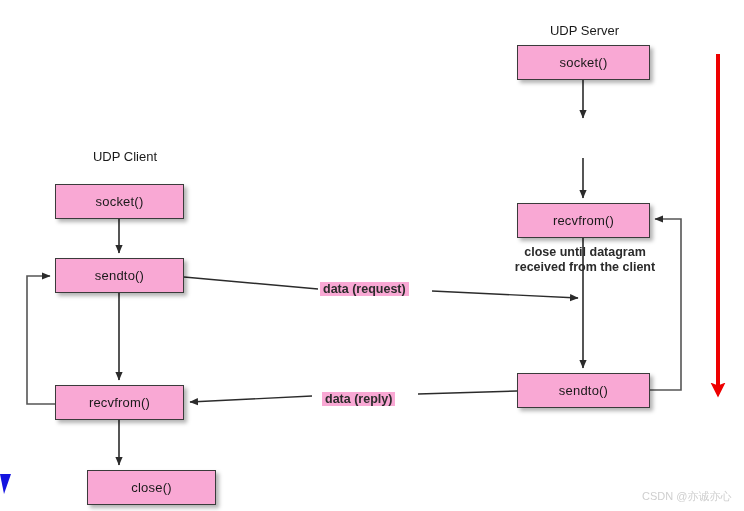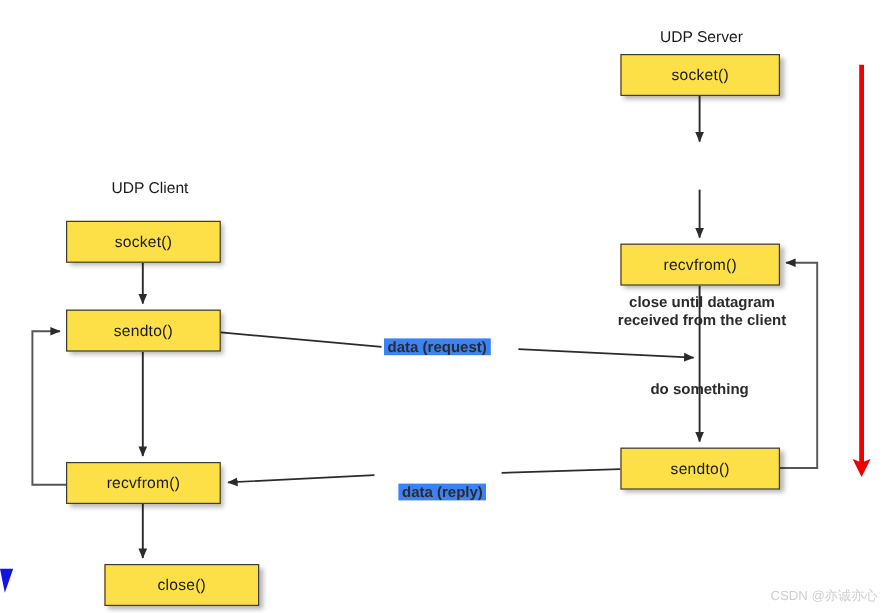--- a/index.html
+++ b/index.html
@@ -19,21 +19,21 @@
     position: absolute;
     font-size: 13px;
     color: #1a1a1a;
     font-family: "Liberation Sans", sans-serif;
     white-space: nowrap;
     text-align: center;
   }
   .node {
     position: absolute;
     box-sizing: border-box;
-    background: #fde047;
+    background: #f9a8d4;
     border: 1.5px solid #3b3b3b;
     box-shadow: 3px 3px 4px rgba(0,0,0,0.30);
     display: flex;
     align-items: center;
     justify-content: center;
     font-size: 13px;
     color: #1a1a1a;
     letter-spacing: 0.2px;
   }
   .note {
@@ -45,21 +45,21 @@
     white-space: pre-line;
     text-align: center;
     font-family: "Liberation Sans", sans-serif;
   }
   .edge-label {
     position: absolute;
     font-size: 12.5px;
     font-weight: bold;
     color: #2b2b2b;
     white-space: nowrap;
-    background: #3b82f6;
+    background: #f9a8d4;
     padding: 0 3px;
     font-family: "Liberation Sans", sans-serif;
   }
   #wires {
     position: absolute;
     left: 0;
     top: 0;
     width: 744px;
     height: 511px;
     pointer-events: none;
@@ -118,20 +118,19 @@
   <div class="node" style="left:55px; top:258px; width:129px; height:35px;">sendto()</div>
   <div class="node" style="left:55px; top:385px; width:129px; height:35px;">recvfrom()</div>
   <div class="node" style="left:55px; top:470px; width:129px; height:35px;margin-left:32px;">close()</div>
 
   <div class="node" style="left:517px; top:45px; width:133px; height:35px;">socket()</div>
   <div class="node" style="left:517px; top:203px; width:133px; height:35px;">recvfrom()</div>
   <div class="node" style="left:517px; top:373px; width:133px; height:35px;">sendto()</div>
 
   <div class="note" style="left:490px; top:245px; width:190px;">close until datagram
 received from the client</div>
-  <div class="note" style="left:508px; top:317px; width:150px;">do something</div>
 
   <div class="edge-label" style="left:320px; top:282px;">data (request)</div>
-  <div class="edge-label" style="left:322px; top:403px;margin-left:10px;">data (reply)</div>
+  <div class="edge-label" style="left:322px; top:392px;">data (reply)</div>
 
   <div class="watermark" style="left:642px; top:489px;">CSDN @亦诚亦心</div>
 
 </div>
 
 </body></html>

